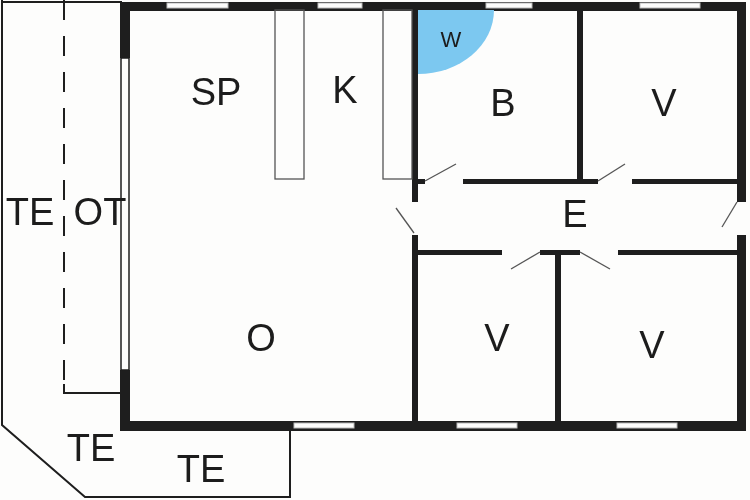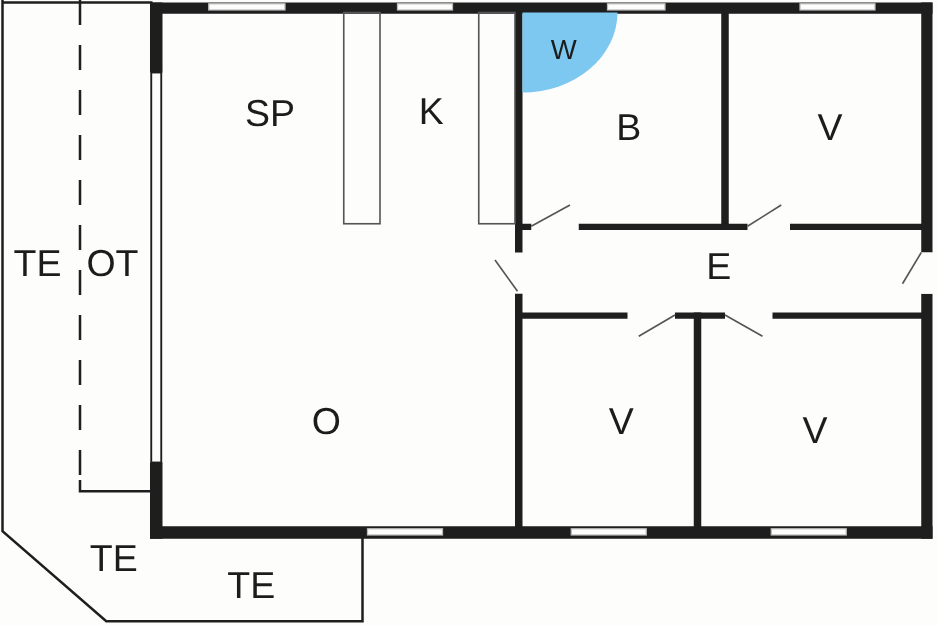--- a/index.html
+++ b/index.html
@@ -1,18 +1,18 @@
 <!DOCTYPE html>
 <html><head>
 <meta charset="utf-8">
 <style>
   html, body { margin: 0; padding: 0; background: #fdfdfc; }
   body { width: 750px; height: 500px; position: relative; overflow: hidden; font-family: "Liberation Sans", sans-serif; }
   #plan { position: absolute; left: 0; top: 0; width: 750px; height: 500px; }
-  .label { position: absolute; font-size: 30px; color: #1c1c1c; line-height: 1; transform: translate(-50%, -50%); white-space: nowrap; }
+  .label { position: absolute; font-size: 38px; color: #1c1c1c; line-height: 1; transform: translate(-50%, -50%); white-space: nowrap; }
   .label.small { font-size: 22px; }
 </style>
 </head>
 <body>
 
 <svg id="plan" viewBox="0 0 750 500" xmlns="http://www.w3.org/2000/svg">
 
   <g fill="none" stroke="#1e1e1e" stroke-width="2">
     <polyline points="2,0 2,425 85,497 290,497 290,430"></polyline>
     <line x1="2" y1="2" x2="122" y2="2"></line>
@@ -80,21 +80,21 @@
 
   <g fill="none" stroke="#555" stroke-width="1.3">
     <rect x="275" y="10" width="29" height="169"></rect>
     <rect x="383" y="10" width="29" height="169"></rect>
   </g>
 
   <path d="M418,10 L494,10 A76,64 0 0 1 418,74 Z" fill="#7cc8f0"></path>
 </svg>
 
 <div class="label" style="left:30px;top:212px;">TE</div>
-<div class="label" style="left:90px;top:212px;">OT</div>
+<div class="label" style="left:100px;top:212px;">OT</div>
 <div class="label" style="left:216px;top:92px;">SP</div>
 <div class="label" style="left:345px;top:90px;">K</div>
 <div class="label small" style="left:451px;top:40px;">W</div>
 <div class="label" style="left:503px;top:103px;">B</div>
 <div class="label" style="left:664px;top:103px;">V</div>
 <div class="label" style="left:575px;top:214px;">E</div>
 <div class="label" style="left:261px;top:338px;">O</div>
 <div class="label" style="left:497px;top:338px;">V</div>
 <div class="label" style="left:652px;top:345px;">V</div>
 <div class="label" style="left:91px;top:448px;">TE</div>

